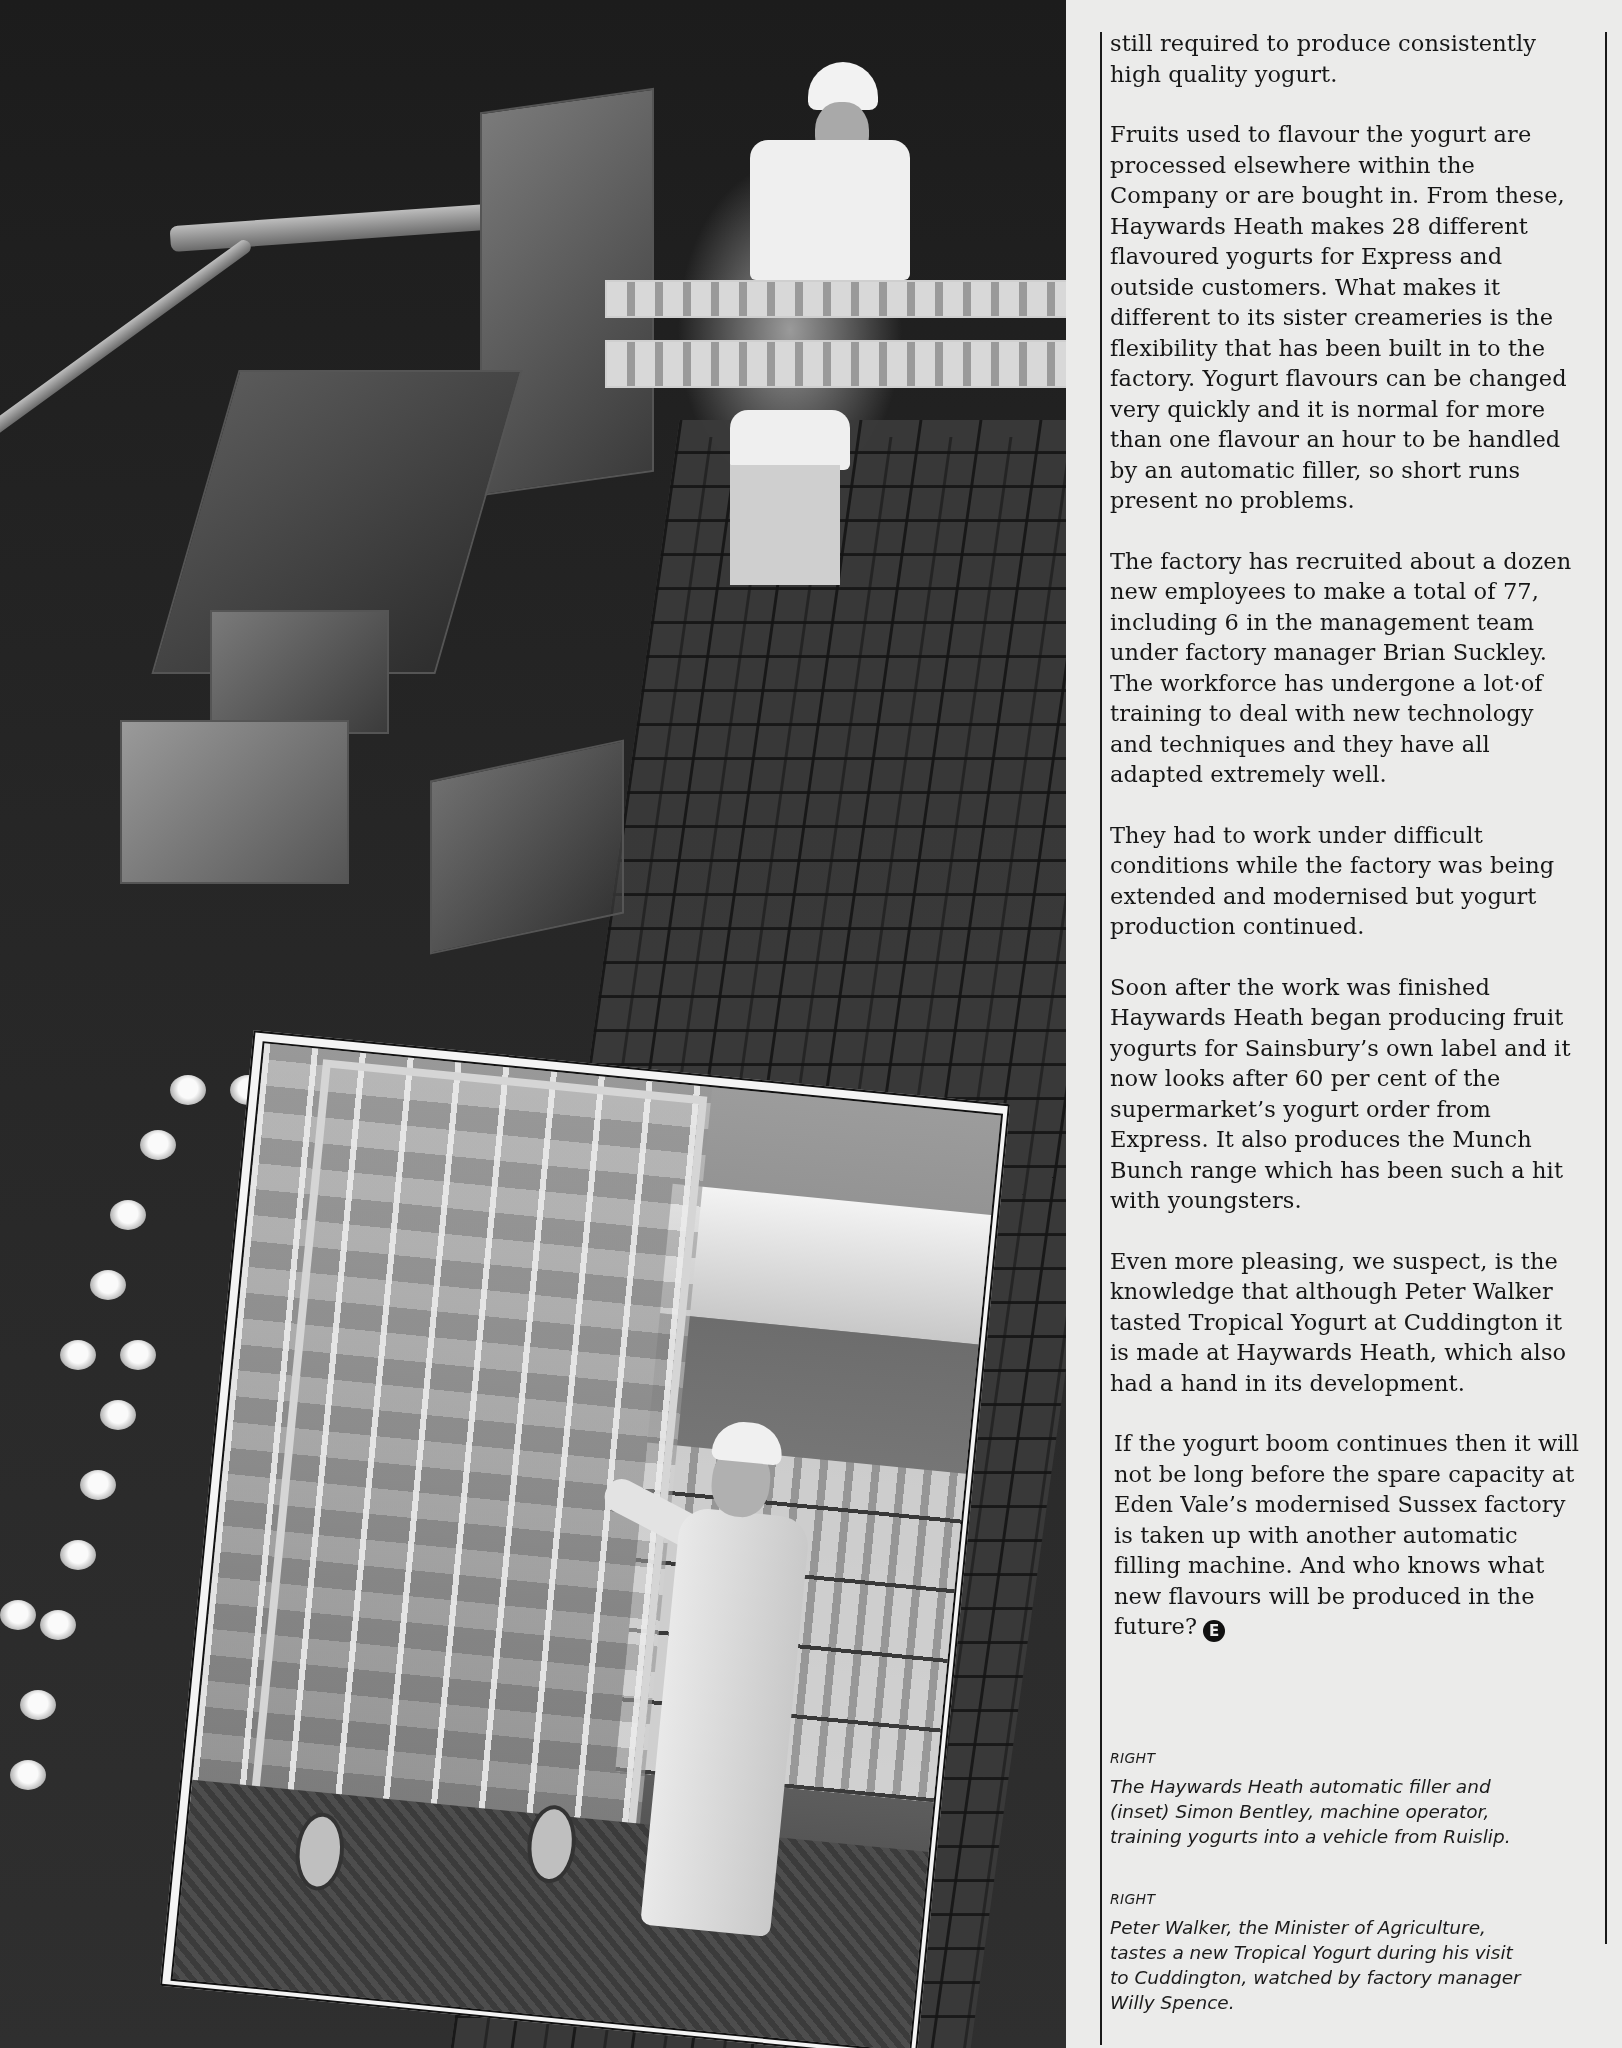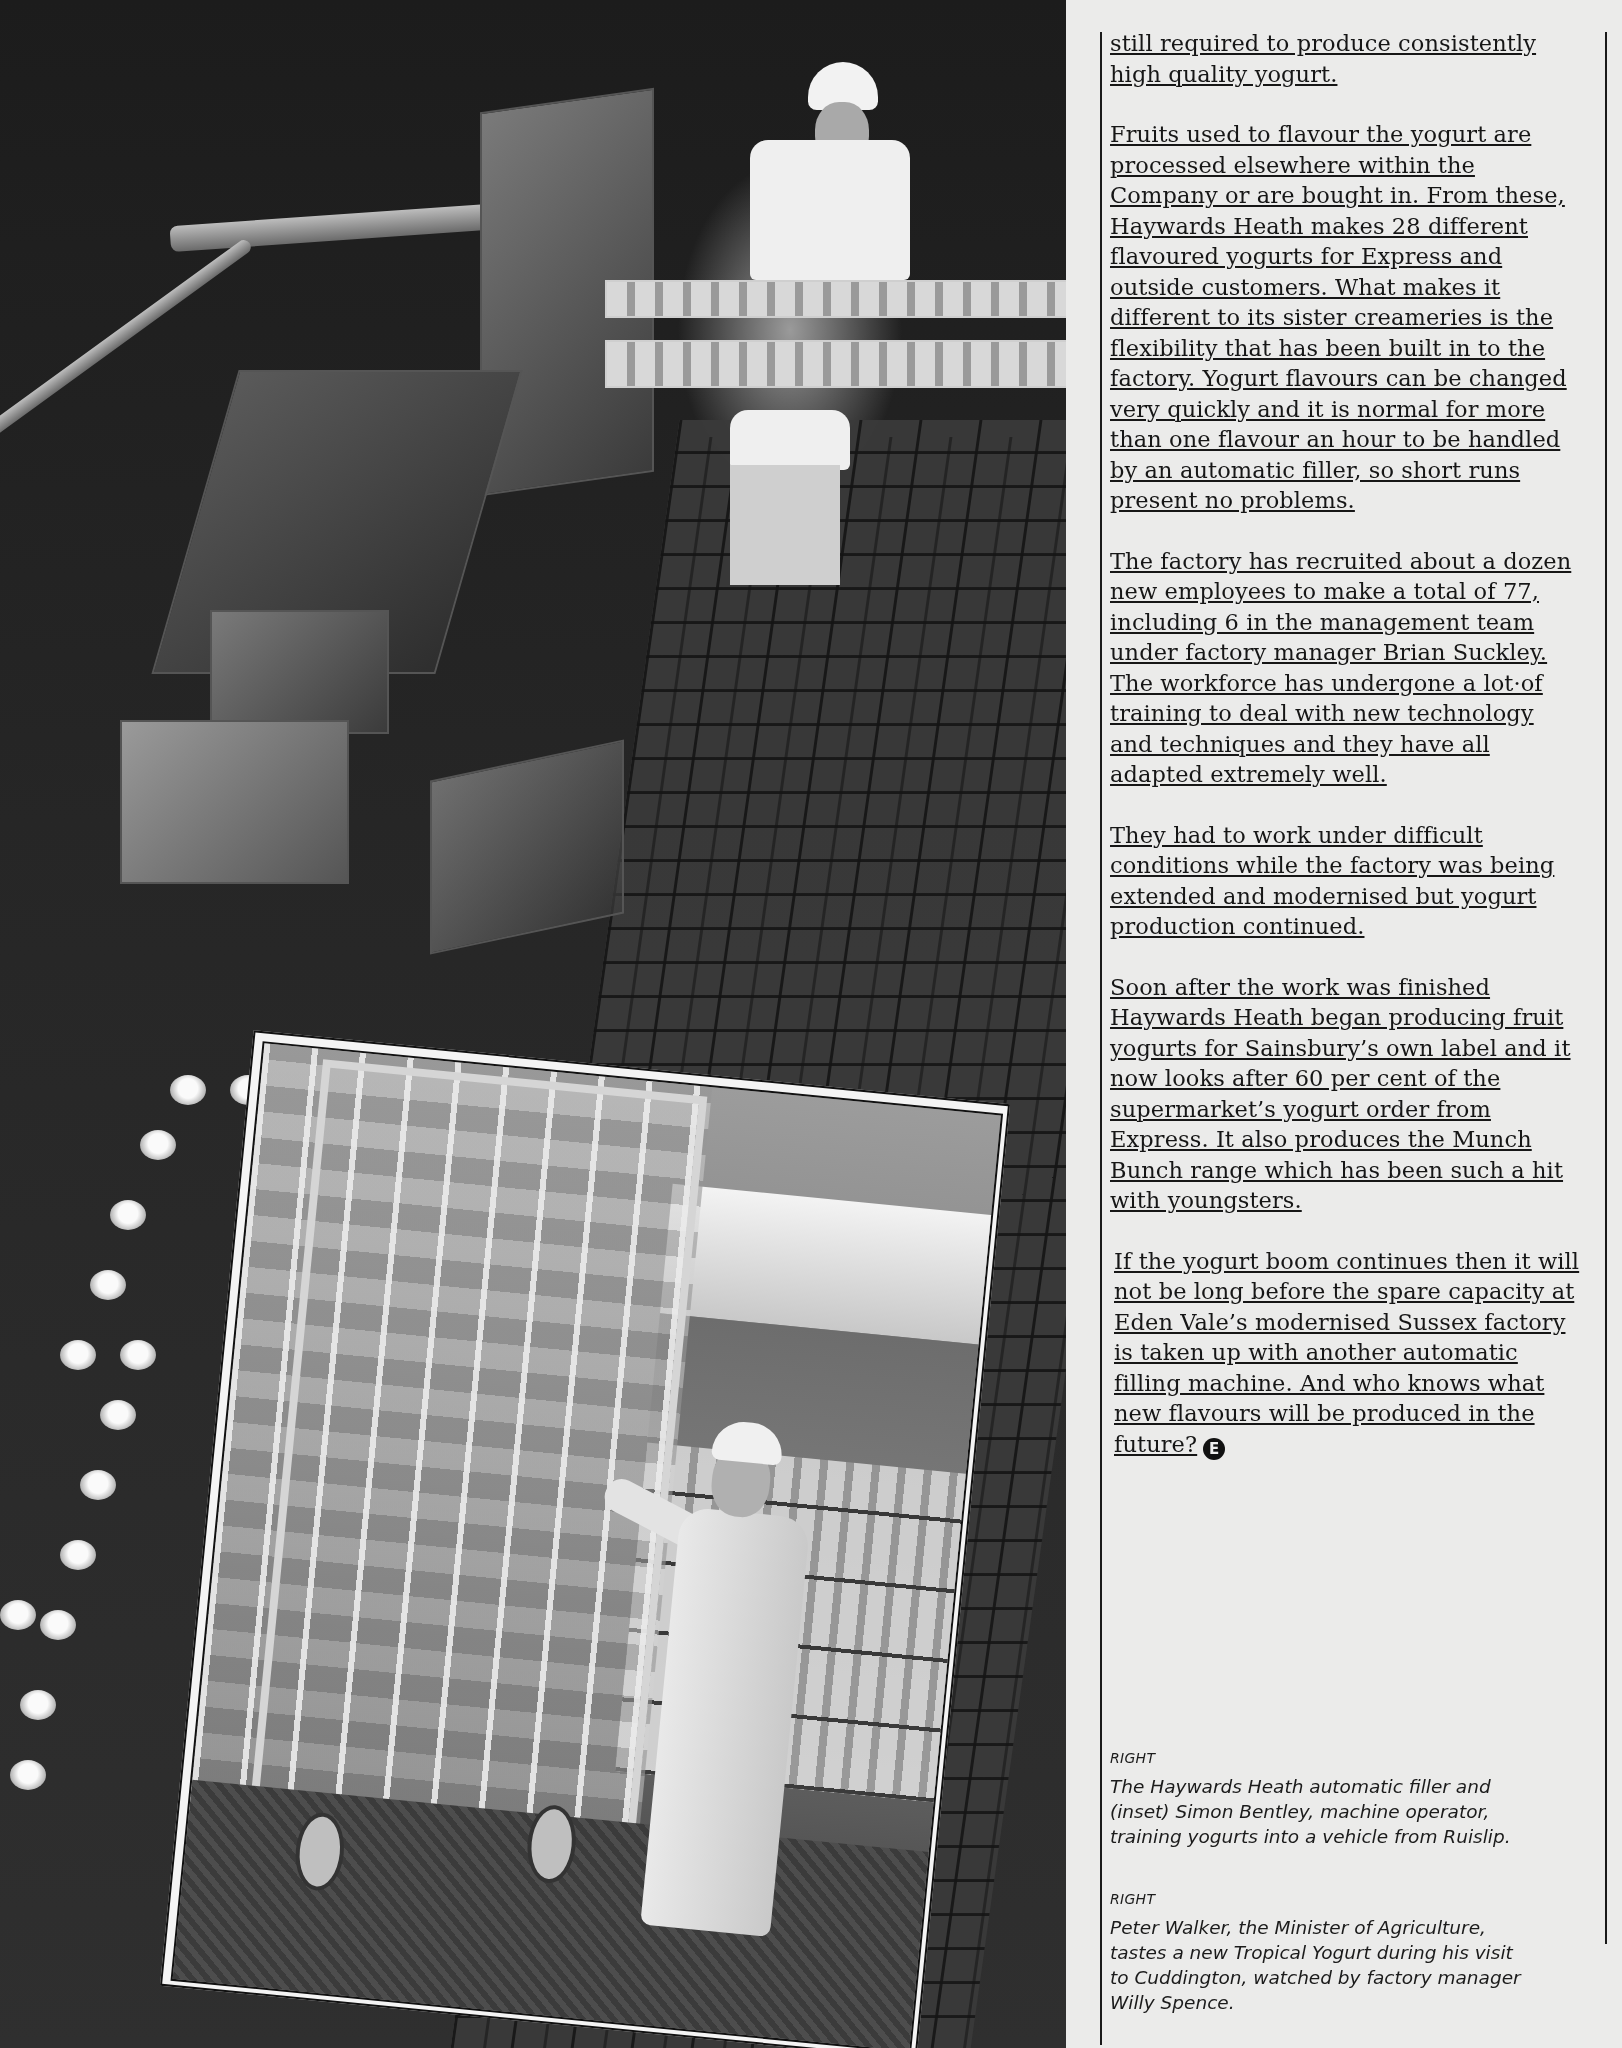--- a/index.html
+++ b/index.html
@@ -96,21 +96,21 @@
       position: absolute; left: 1066px; top: 0; width: 556px; height: 2048px;
       background: #ebebea;
     }
     .rule-left { position: absolute; left: 1100px; top: 32px; width: 2px; height: 2013px; background: #1a1a1a; }
     .rule-right { position: absolute; left: 1605px; top: 32px; width: 2px; height: 1912px; background: #1a1a1a; }
     .text {
       position: absolute; left: 1110px; top: 28px; width: 490px;
       font-family: "DejaVu Serif", serif; font-size: 22.5px; line-height: 30.5px;
       color: #161616; letter-spacing: 0.1px;
     }
-    .text p { margin: 0 0 30px 0; white-space: pre-line; text-decoration: underline; }
+    .text p { margin: 0 0 30px 0; white-space: pre-line; }
     .text p.gap-lg { }
     .end-mark {
       display: inline-block; width: 22px; height: 22px; border-radius: 50%;
       background: #111; color: #eee; font-family: "DejaVu Sans", sans-serif;
       font-size: 15px; line-height: 22px; text-align: center; font-weight: bold;
       vertical-align: -2px; margin-left: 6px;
     }
     .captions {
       position: absolute; left: 1110px; top: 1748px; width: 490px;
       font-family: "DejaVu Sans", sans-serif; font-style: italic; color: #1b1b1b;
@@ -210,20 +210,25 @@
 extended and modernised but yogurt
 production continued.</p>
   <p>Soon after the work was finished
 Haywards Heath began producing fruit
 yogurts for Sainsbury’s own label and it
 now looks after 60 per cent of the
 supermarket’s yogurt order from
 Express. It also produces the Munch
 Bunch range which has been such a hit
 with youngsters.</p>
+  <p>Even more pleasing, we suspect, is the
+knowledge that although Peter Walker
+tasted Tropical Yogurt at Cuddington it
+is made at Haywards Heath, which also
+had a hand in its development.</p>
   <p style="margin:4px;"><span>If the yogurt boom continues then it will
 not be long before the spare capacity at
 Eden Vale’s modernised Sussex factory
 is taken up with another automatic
 filling machine. And who knows what
 new flavours will be produced in the
 future?</span><span class="end-mark">E</span></p>
 </div>
 
 <div class="captions">

